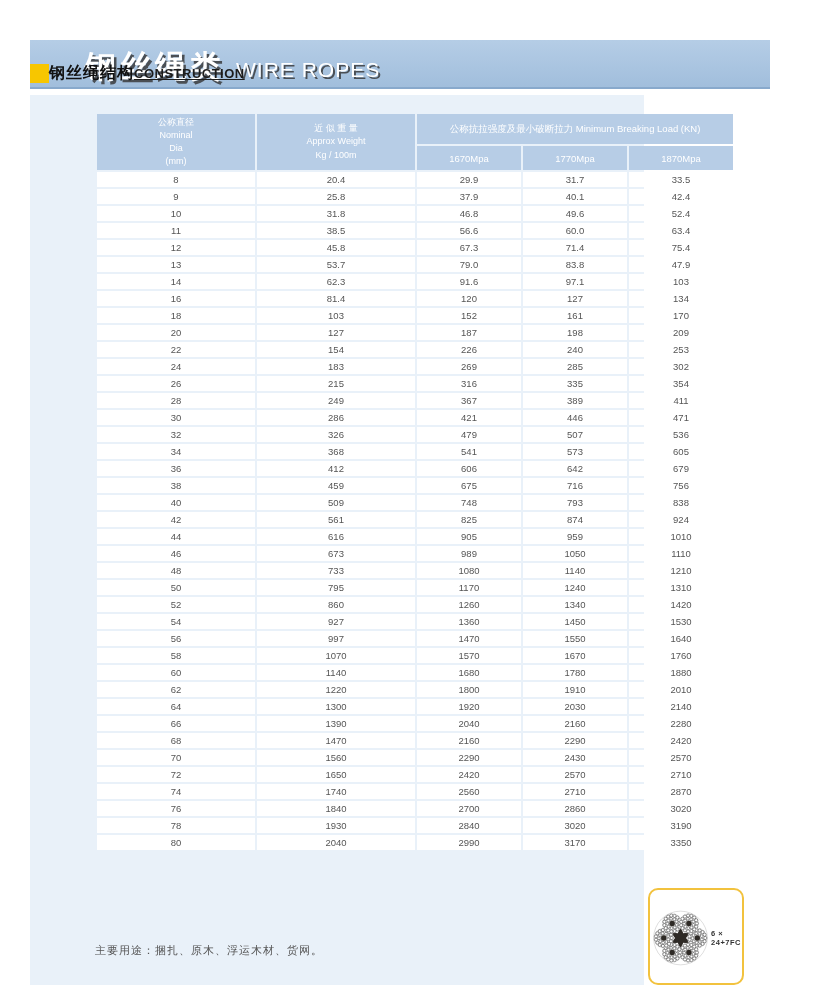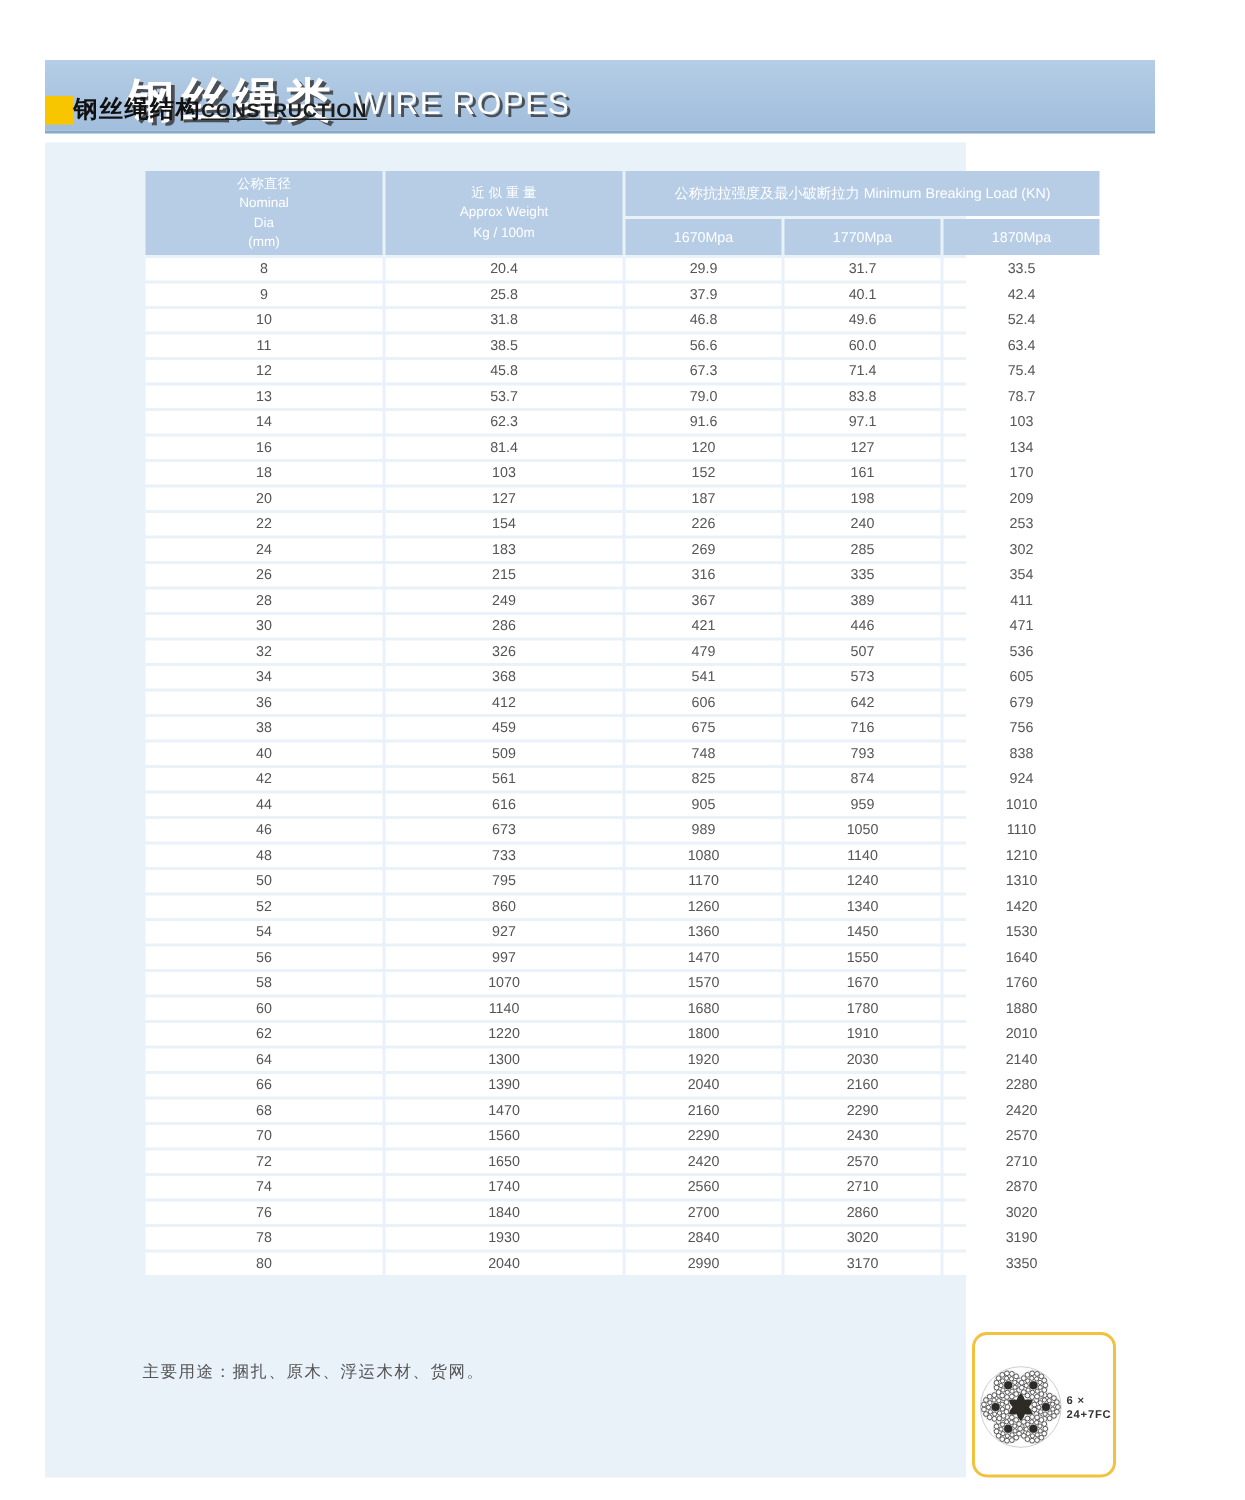--- a/index.html
+++ b/index.html
@@ -58,21 +58,21 @@
   th .hline { line-height:1.45; }
   th.grade { height:24px; font-size:9.5px; }
   th.span-head { height:30px; font-size:9.5px; }
   td {
     background:#ffffff; color:#555; font-size:9.5px; text-align:center;
     height:15px; line-height:15px; vertical-align:middle;
   }
 
   
   .uses-note {
-    position:absolute; left:65px; top:812px;
+    position:absolute; left:65px; top:848px;
     font-size:11px; color:#555; letter-spacing:1px;
   }
 
   
   .rope-box {
     position:absolute; left:618px; top:793px; width:96px; height:97px;
     background:#ffffff; border:2px solid #f2c23e; border-radius:10px;
     display:flex; flex-direction:row; align-items:center; justify-content:flex-start;
     padding-top:3px;
   }
@@ -160,21 +160,21 @@
           <td>45.8</td>
           <td>67.3</td>
           <td>71.4</td>
           <td>75.4</td>
         </tr>
         <tr>
           <td>13</td>
           <td>53.7</td>
           <td>79.0</td>
           <td>83.8</td>
-          <td>78.7</td>
+          <td>47.9</td>
         </tr>
         <tr>
           <td>14</td>
           <td>62.3</td>
           <td>91.6</td>
           <td>97.1</td>
           <td>103</td>
         </tr>
         <tr>
           <td>16</td>

